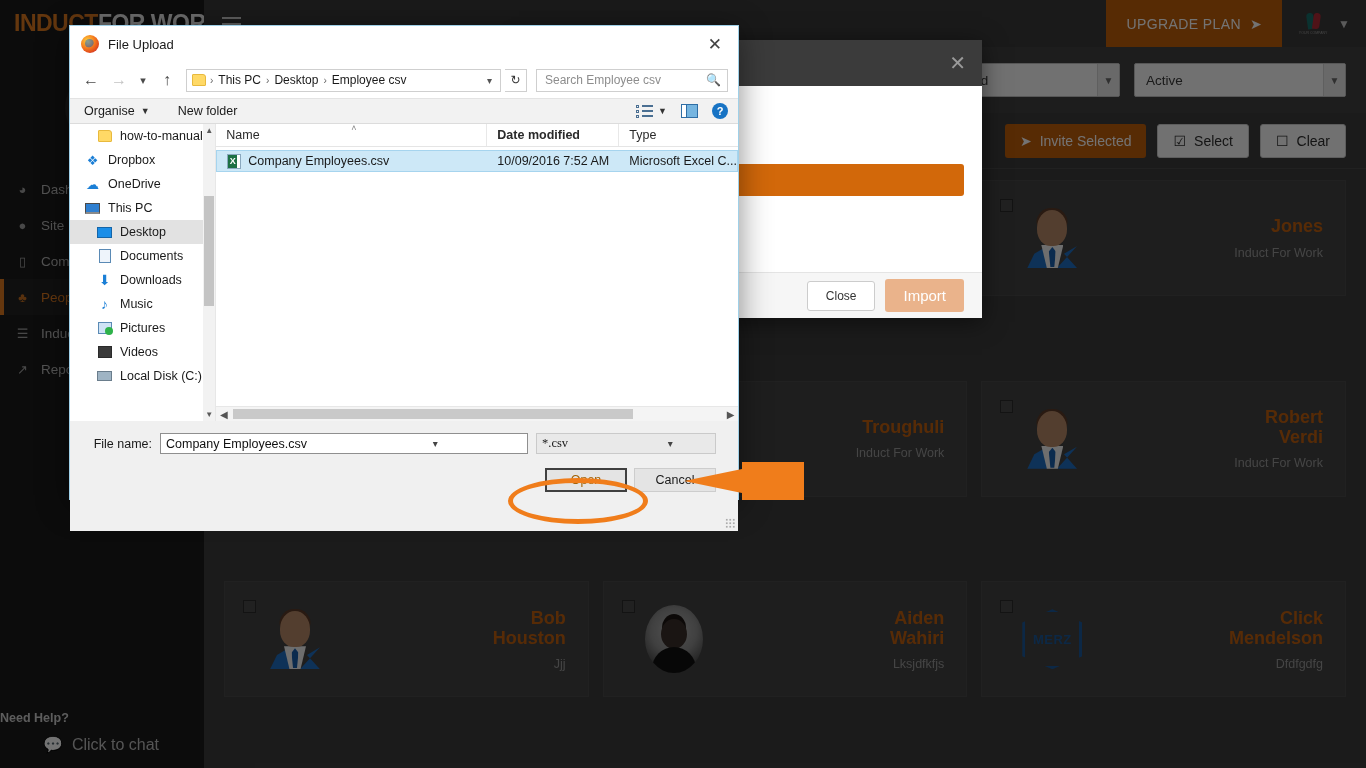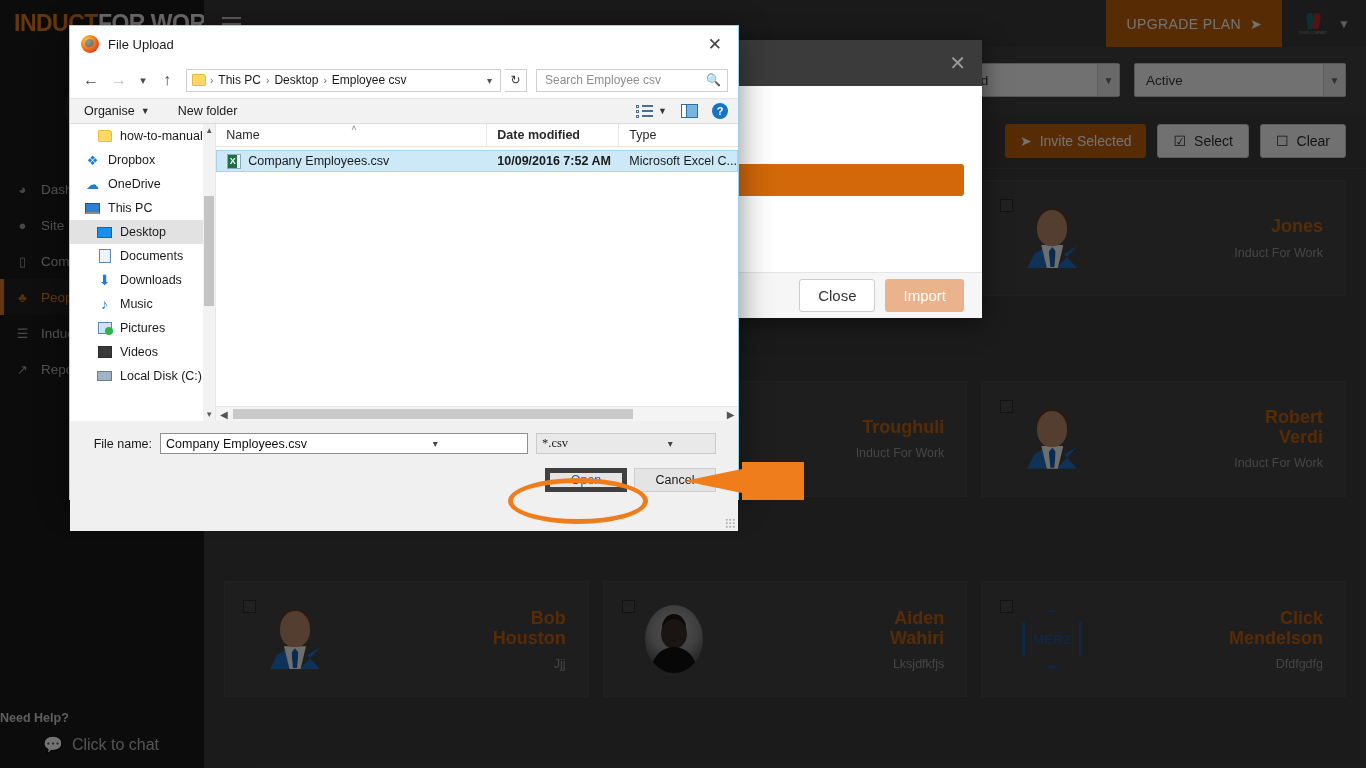--- a/index.html
+++ b/index.html
@@ -250,21 +250,21 @@
     position: absolute; left: 0; right: 18px; top: 78px; height: 32px;
     background: #d2680a; border-radius: 3px;
   }
   .im-footer {
     height: 46px; background: #f6f6f6; border-top: 1px solid #e4e4e4;
     display: flex; align-items: center; justify-content: flex-end;
     gap: 10px; padding-right: 18px;
   }
   .im-btn-close {
     background: #fff; border: 1px solid #ccc; border-radius: 3px;
-    padding: 7px 18px; font-size: 15px; color: #333;
+    padding: 7px 18px; font-size: 12px; color: #333;
   }
   .im-btn-import {
     background: #eab38b; border: none; border-radius: 3px;
     padding: 8px 18px; font-size: 15px; color: #fff;
   }
 
   
   #file-dialog {
     position: absolute; left: 69px; top: 25px; width: 670px; height: 475px;
     background: #fff;
@@ -412,21 +412,21 @@
   .fr-name { width: 270px; display: flex; align-items: center; gap: 7px; padding-left: 10px; }
   .xls-ico {
     width: 14px; height: 15px; background: #fff; border: 1px solid #8aa8bf;
     position: relative; flex: none;
   }
   .xls-ico:before {
     content: "X"; position: absolute; left: 0; top: 0; width: 9px; height: 13px;
     background: #1d7044; color: #fff; font-size: 9px; font-weight: bold;
     display: flex; align-items: center; justify-content: center;
   }
-  .fr-date { width: 132px; padding-left: 10px; font-weight: bold; }
+  .fr-date { width: 132px; padding-left: 10px; }
   .fr-type { flex: 1; padding-left: 10px; overflow: hidden; white-space: nowrap; }
 
   .hscroll {
     position: absolute; left: 0; right: 0; bottom: 0; height: 15px;
     background: #f4f4f4; border-top: 1px solid #e7e7e7;
     display: flex; align-items: center;
   }
   .hs-arrow { width: 15px; text-align: center; font-size: 10px; color: #555; }
   .hs-track { flex: 1; position: relative; height: 100%; }
   .hs-thumb { position: absolute; left: 2px; top: 2px; bottom: 2px; width: 400px; background: #c9c9c9; }
@@ -452,21 +452,21 @@
   .btn-row {
     display: flex; justify-content: flex-end; gap: 7px;
     padding-right: 22px; padding-top: 14px;
   }
   .fd-btn {
     width: 82px; height: 24px; font-size: 12.5px;
     display: flex; align-items: center; justify-content: center;
     background: #e4e4e4; border: 1px solid #cdcdcd; color: #1a1a1a;
   }
   .fd-btn.primary {
-    background: #e4e4e4; border: 5px solid #404040; color: #1d4ed8;
+    background: #e4e4e4; border: 2px solid #404040; color: #a16207;
   }
   .resize-grip {
     position: absolute; right: 3px; bottom: 3px; width: 10px; height: 10px;
     background:
       radial-gradient(circle, #9a9a9a 40%, transparent 41%) 0 0/3.5px 3.5px repeat;
     opacity: .8;
   }
 
   
   .annot-circle {

